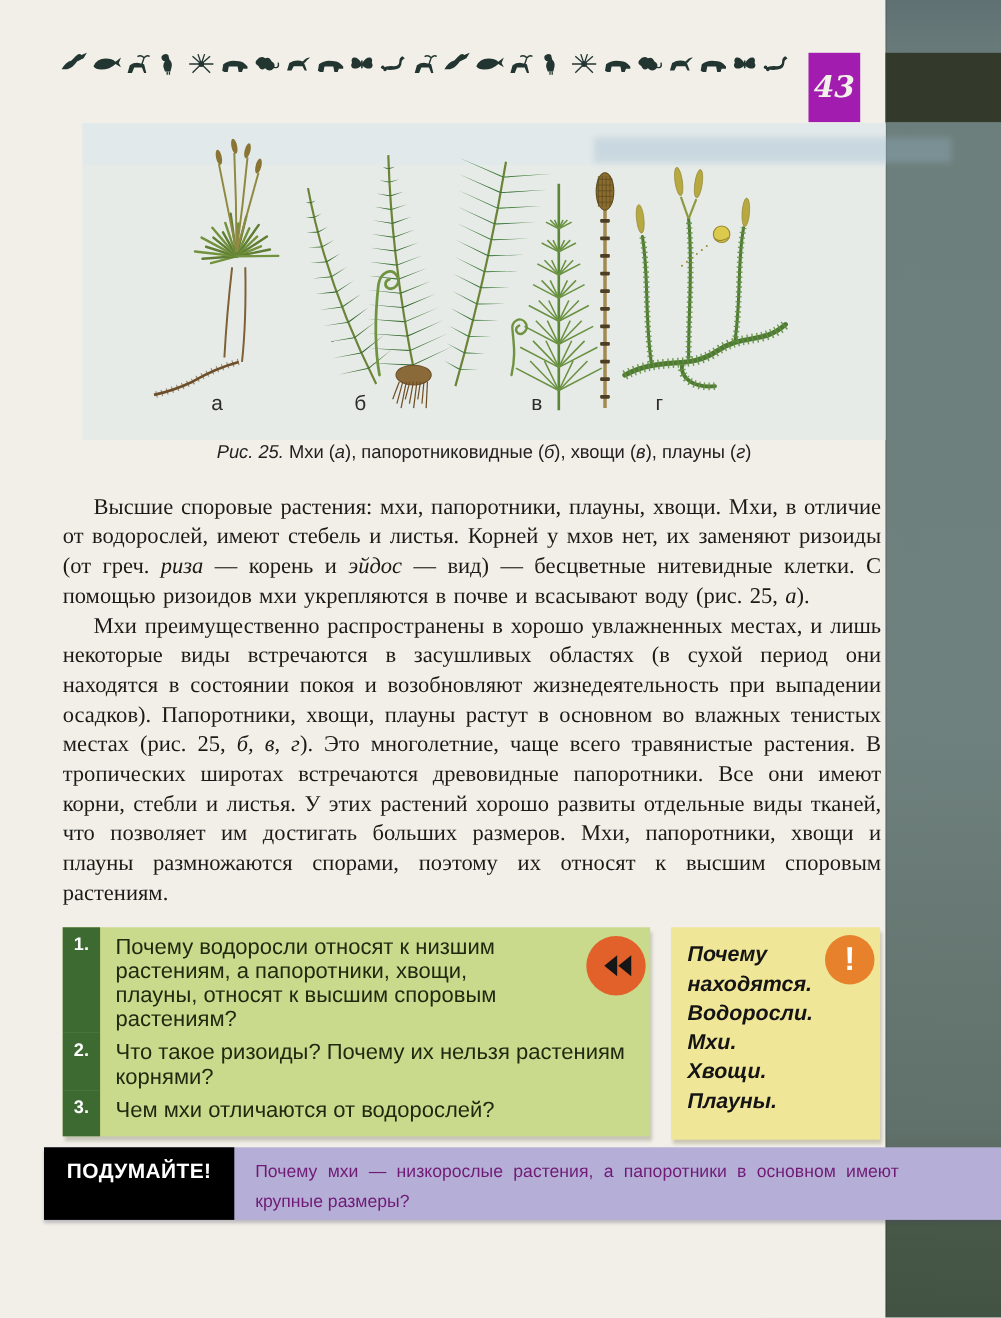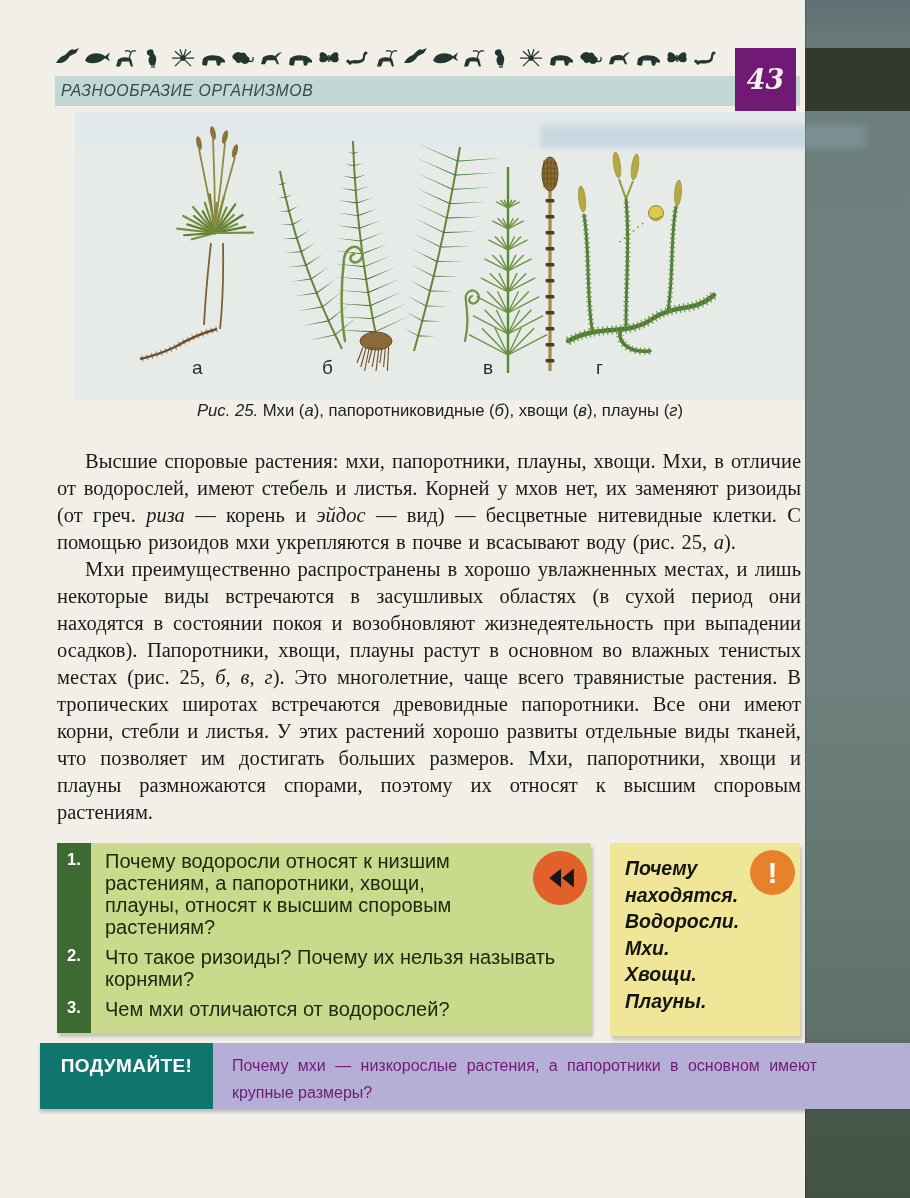--- a/index.html
+++ b/index.html
@@ -10,21 +10,21 @@
         background:linear-gradient(180deg,#5f7173 0%,#6d7f7c 6%,#6f817e 55%,#60706a 86%,#475748 93%,#425243 100%);
         border-left:1px solid rgba(0,0,0,.18);}
   .band-olive{position:absolute;left:805px;top:48px;width:105px;height:63px;background:#343a2b;}
   
   .animals{position:absolute;left:55px;top:47px;width:670px;height:26px;}
   
   .section-strip{position:absolute;left:55px;top:76px;width:745px;height:30px;background:#c3d7d4;}
   .section-strip span{display:inline-block;margin:5px 0 0 6px;font-size:17px;font-style:italic;
         color:#2f4e4a;letter-spacing:.6px;transform:scaleX(.93);transform-origin:left;}
   
-  .pagenum{position:absolute;left:735px;top:48px;width:61px;height:63px;background:#701a75;
+  .pagenum{position:absolute;left:735px;top:48px;width:47px;height:63px;background:#a21caf;
         display:flex;align-items:center;justify-content:center;}
   .pagenum span{color:#f2f1ea;font-family:"DejaVu Serif","Liberation Serif",serif;
         font-style:italic;font-weight:700;font-size:27px;}
   
   .figure-area{position:absolute;left:75px;top:112px;width:730px;height:288px;background:#e7ebe8;}
   .figure-area .topstrip{position:absolute;left:0;top:0;width:730px;height:38px;background:#e2e9ea;}
   .figure-area .ghost{position:absolute;left:465px;top:13px;width:325px;height:23px;
         background:rgba(150,180,202,.32);filter:blur(3px);}
   .plants{position:absolute;left:120px;top:126px;width:660px;height:252px;}
   .flabel{position:absolute;top:357px;font-size:19px;color:#2d2d2d;}
@@ -54,21 +54,21 @@
         padding:12px 10px 8px 15px;box-sizing:border-box;
         box-shadow:2px 4px 3px rgba(120,110,60,.30);}
   .kwbox .term{display:block;font-size:19.5px;font-weight:700;font-style:italic;
         line-height:26.5px;color:#141414;}
   .alert{position:absolute;left:750px;top:850px;width:45px;height:45px;border-radius:50%;
         background:#e8812c;display:flex;align-items:center;justify-content:center;
         color:#fff;font-weight:700;font-size:30px;line-height:1;}
   
   .thinkbar{position:absolute;left:40px;top:1043px;width:870px;height:66px;background:#b5afd7;
         box-shadow:0 3px 3px rgba(70,70,90,.30);}
-  .thinklabel{position:absolute;left:0;top:0;width:173px;height:66px;background:#0f766e;
+  .thinklabel{position:absolute;left:0;top:0;width:173px;height:66px;background:#000000;
         display:flex;align-items:flex-start;justify-content:center;padding-top:12px;
         box-sizing:border-box;color:#fff;font-weight:700;font-size:19px;letter-spacing:.4px;}
   .thinkq{position:absolute;left:192px;top:9px;width:585px;
         font-family:Liberation Sans, sans-serif;font-size:16px;line-height:27px;
         color:#701a75;text-align:justify;}
 </style>
 </head>
 <body>
 
 <div class="stage">
@@ -137,23 +137,20 @@
         <use href="#a5" x="464" y="1.2"></use>
         <use href="#a6" x="493" y="2.4"></use>
         <use href="#a7" x="522" y="0"></use>
         <use href="#a10" x="551" y="1.2"></use>
         <use href="#a6" x="580" y="2.4"></use>
         <use href="#a8" x="609" y="0"></use>
         <use href="#a9" x="638" y="1.2"></use>
       </g>
   </svg>
 
-  <div class="section-strip">
-    <span>РАЗНООБРАЗИЕ ОРГАНИЗМОВ</span>
-  </div>
 
   <div class="pagenum">
     <span>43</span>
   </div>
 
   <div class="figure-area">
     <div class="topstrip"></div>
     <div class="ghost"></div>
   </div>
 
@@ -393,21 +390,21 @@
     <p><span>Мхи преимущественно распространены в хорошо увлажненных местах, и лишь некоторые виды встречаются в засушливых областях (в сухой период они находятся в состоянии покоя и возобновляют жизнедеятельность при выпадении осадков). </span><span class="run-b">Папоротники, хвощи, плауны</span><span> растут в основном во влажных тенистых местах (рис. 25, </span><span class="run-i">б, в, г</span><span>). Это многолетние, чаще всего травянистые растения. В тропических широтах встречаются древовидные папоротники. Все они имеют корни, стебли и листья. У этих растений хорошо развиты отдельные виды тканей, что позволяет им достигать больших размеров. Мхи, папоротники, хвощи и плауны размножаются спорами, поэтому их относят к высшим споровым растениям.</span></p>
   </div>
 
   <div class="qbox">
     <div class="qrow qrow1">
       <div class="qnum">1.</div>
       <div class="qtext">Почему водоросли относят к низшим растениям, а папоротники, хвощи, плауны, относят к высшим споровым растениям?</div>
     </div>
     <div class="qrow">
       <div class="qnum">2.</div>
-      <div class="qtext">Что такое ризоиды? Почему их нельзя называть корнями?</div>
+      <div class="qtext">Что такое ризоиды? Почему их нельзя растениям корнями?</div>
     </div>
     <div class="qrow">
       <div class="qnum">3.</div>
       <div class="qtext">Чем мхи отличаются от водорослей?</div>
     </div>
   </div>
 
   <div class="rewind">
     <svg width="32" height="26" viewBox="0 0 30 24">
       <polygon points="16,3 5,12 16,21" fill="#161616"></polygon>

